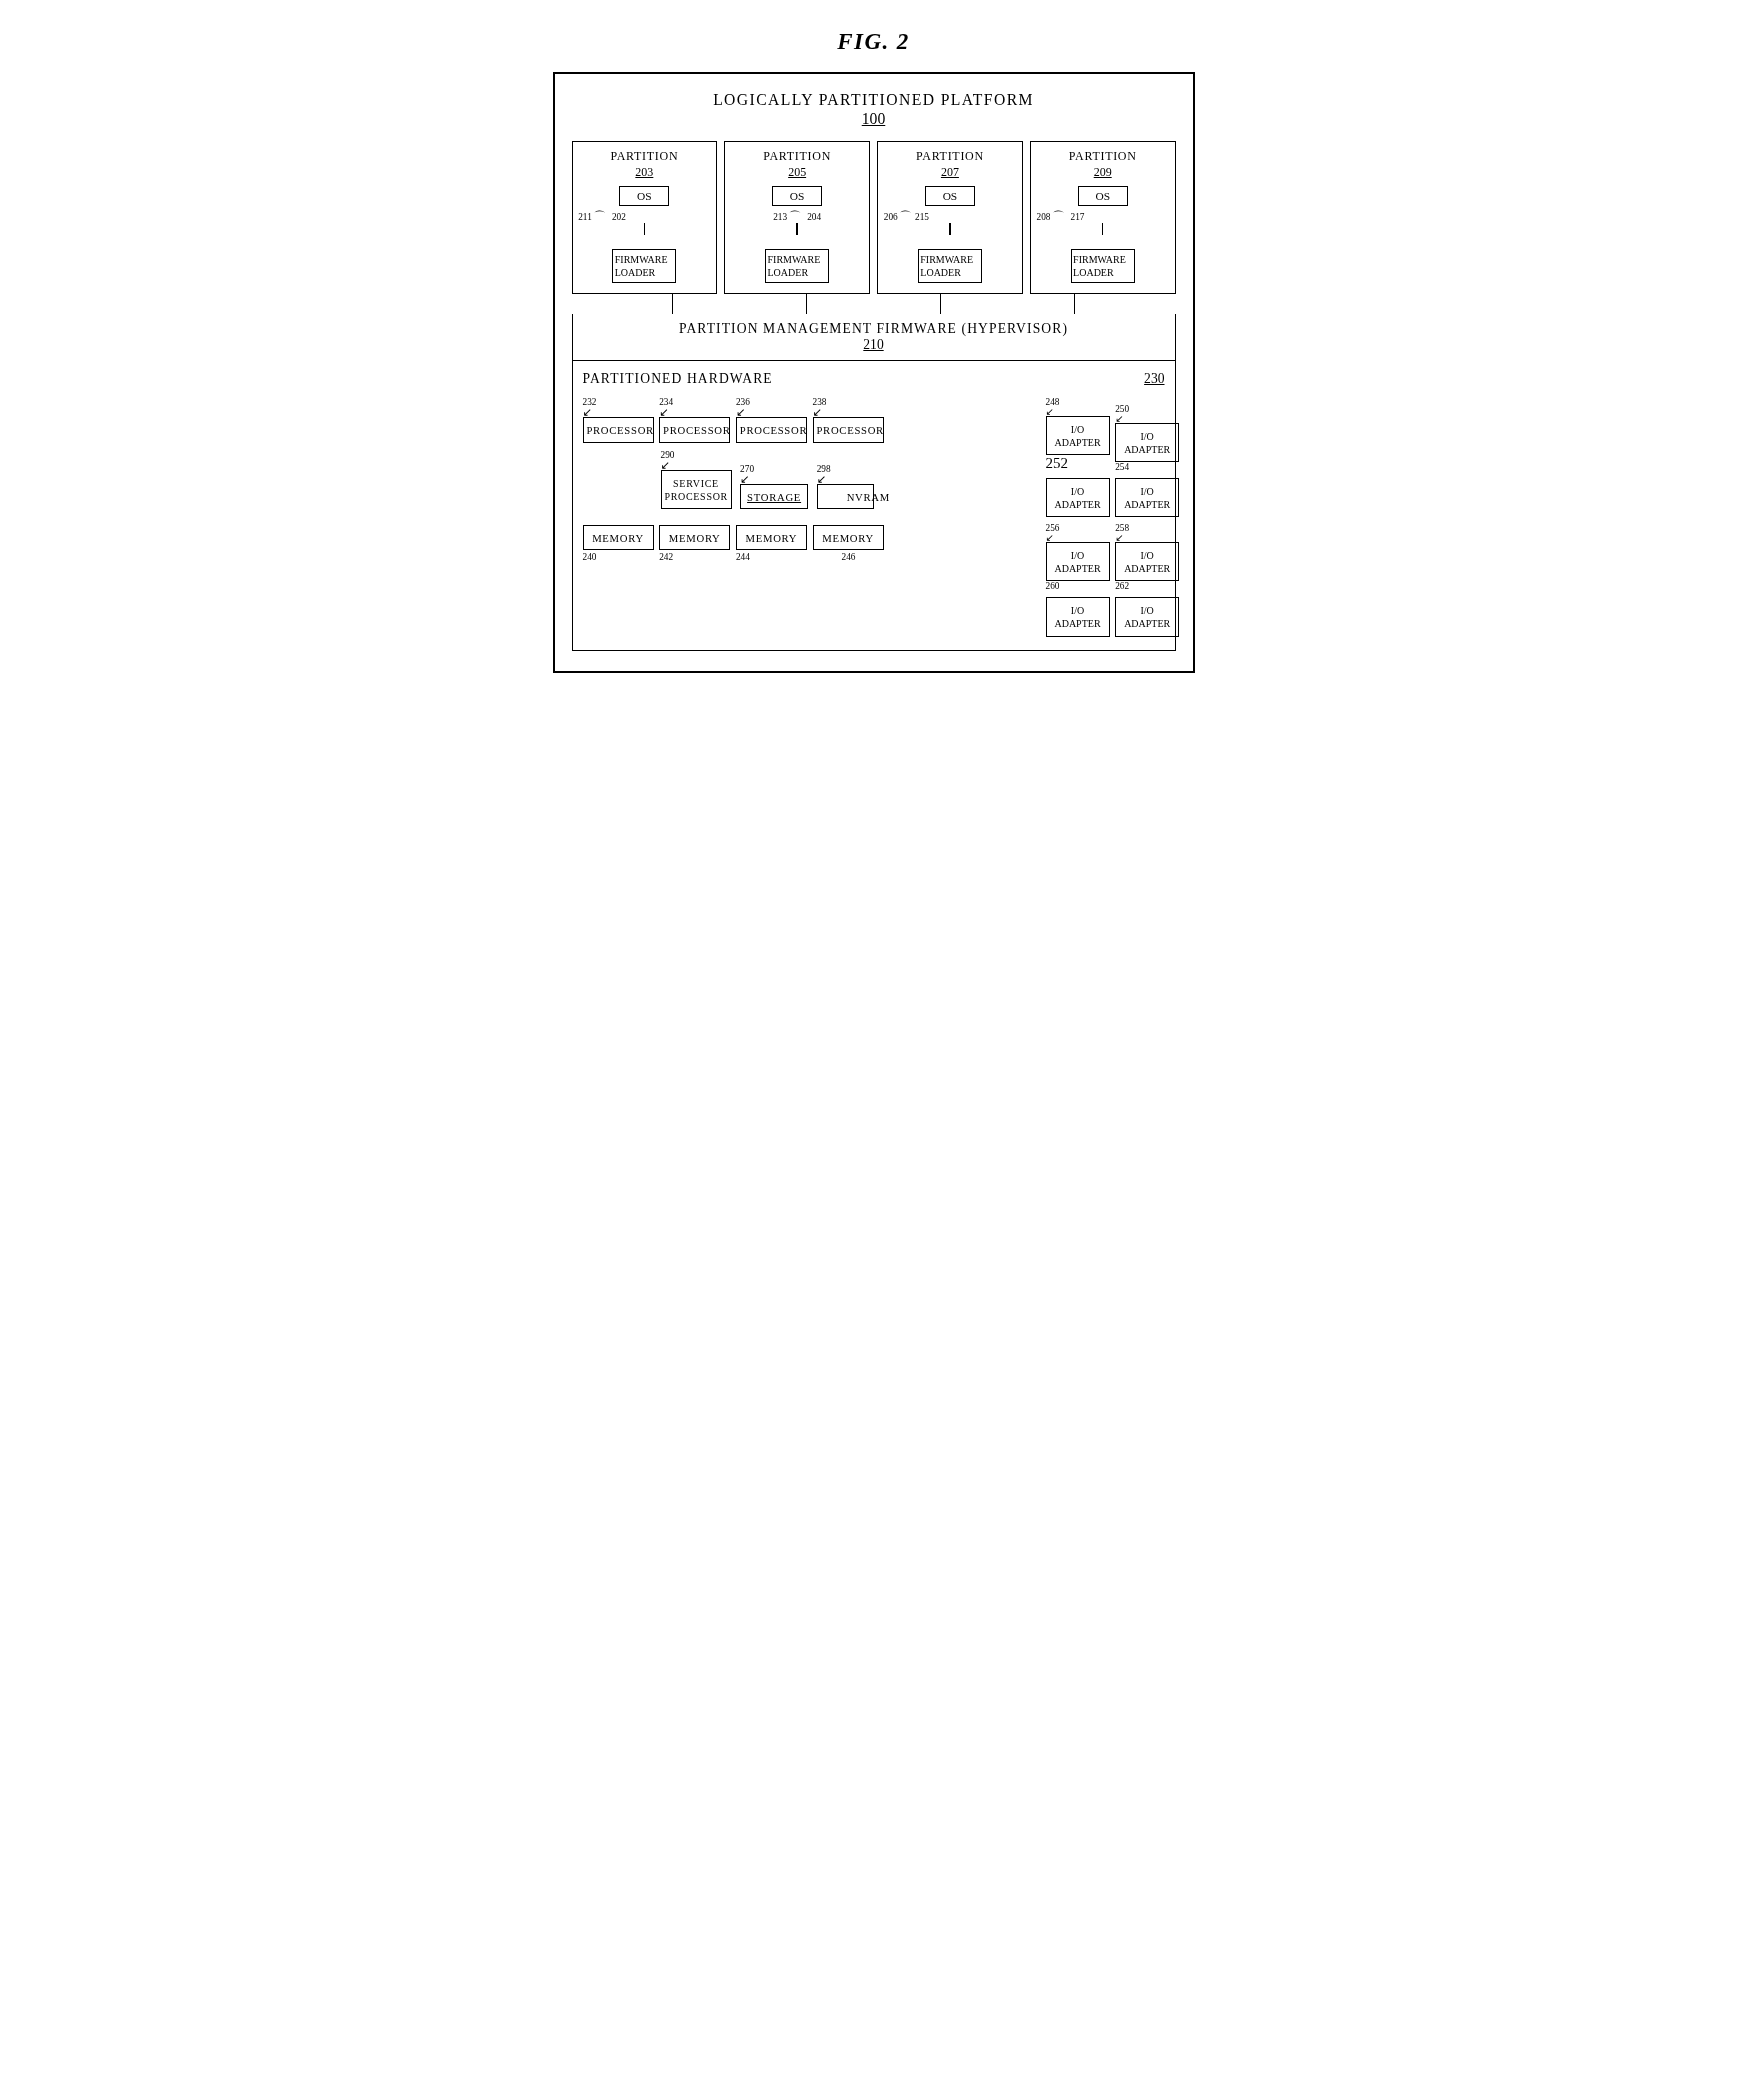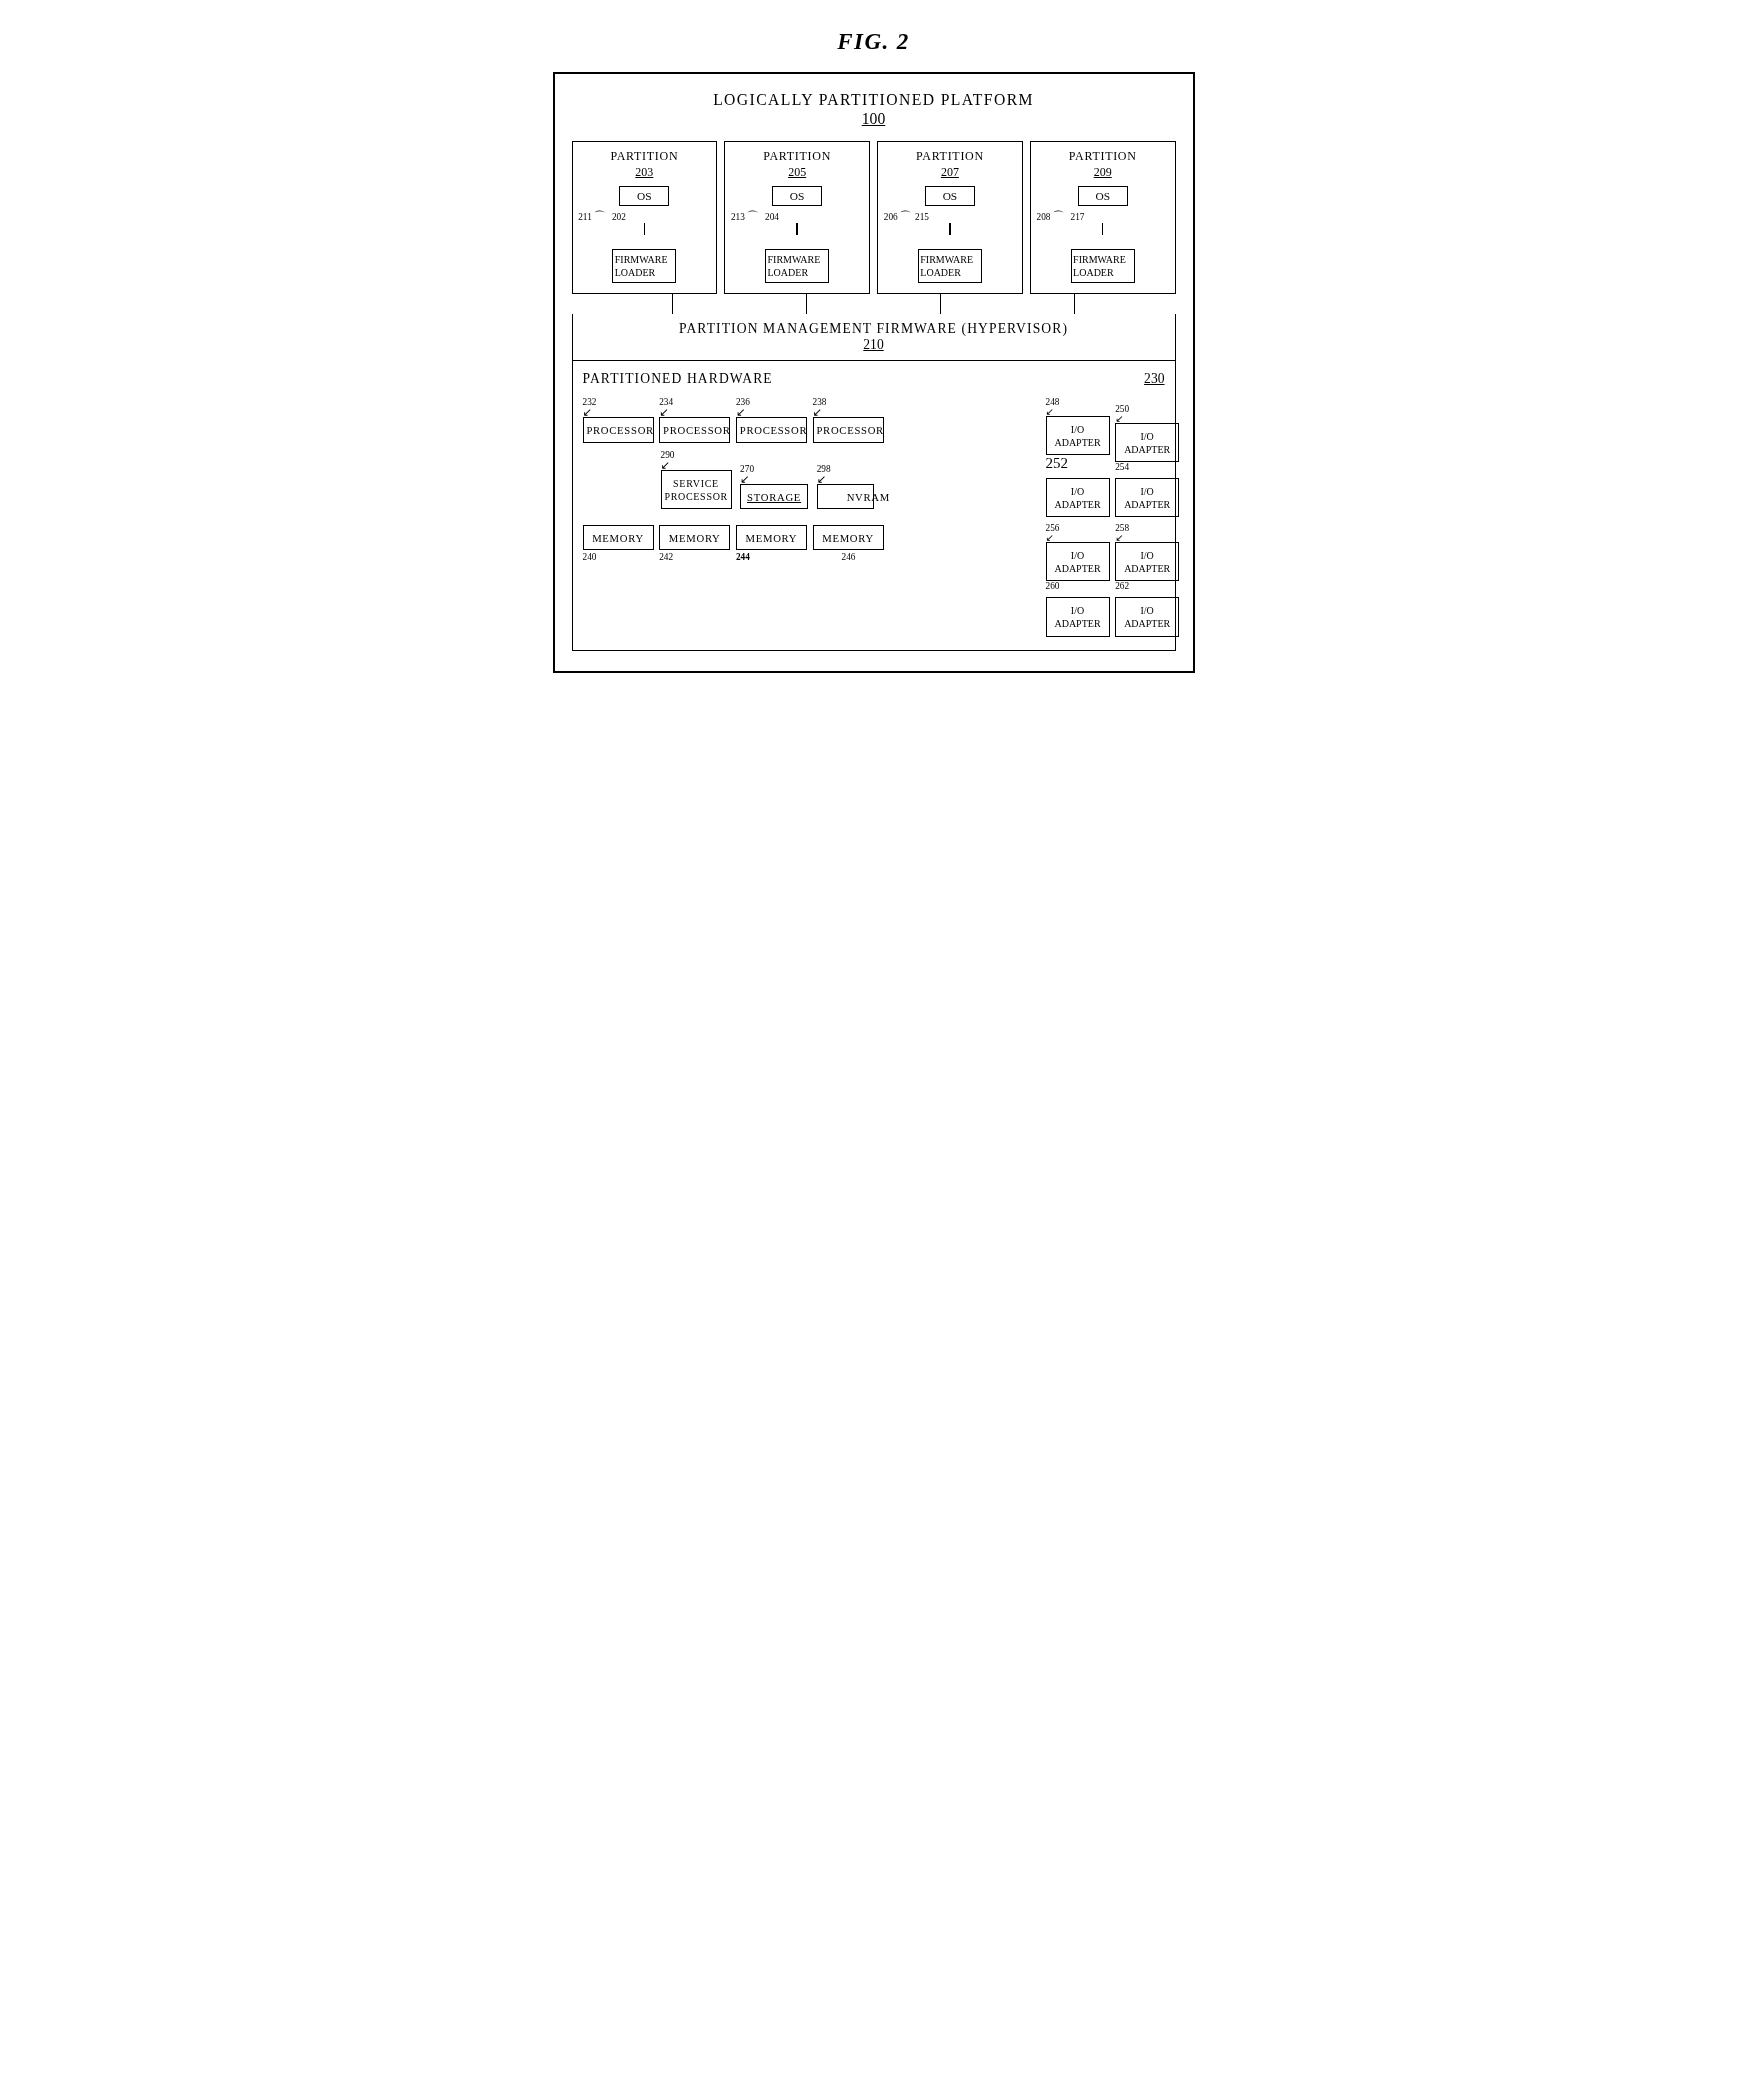--- a/index.html
+++ b/index.html
@@ -226,21 +226,21 @@
         <div class="vert-connector" style="height:11.4px;"></div>
         <div class="firmware-box">FIRMWARE<br>LOADER</div>
       </div>
     </div>
 
     <div class="partition-box">
       <div class="partition-label">PARTITION</div>
       <div class="partition-number">205</div>
       <div class="os-fw-wrapper">
         <div class="os-box">OS</div>
-        <div style="display:flex;align-items:flex-start;width:100%;justify-content:flex-start;margin-top:1.4px;margin-bottom:1.4px;">
+        <div style="display:flex;align-items:flex-start;width:100%;justify-content:center;margin-top:1.4px;margin-bottom:1.4px;">
           <span style="font-size:9.3px;margin-right:1.4px;">213</span>
           <span style="font-size:13px;line-height:0.8;">⌒</span>
           <span style="font-size:9.3px;margin-left:5.7px;">204</span>
         </div>
         <div class="vert-connector" style="height:11.4px;"></div>
         <div class="firmware-box">FIRMWARE<br>LOADER</div>
       </div>
     </div>
 
     <div class="partition-box">
@@ -341,21 +341,21 @@
           <div class="processor-block">
             <div class="hw-box memory-box">MEMORY</div>
             <div style="font-size:9.3px;align-self:flex-start;margin-top:1.4px;">240</div>
           </div>
           <div class="processor-block">
             <div class="hw-box memory-box">MEMORY</div>
             <div style="font-size:9.3px;align-self:flex-start;margin-top:1.4px;">242</div>
           </div>
           <div class="processor-block">
             <div class="hw-box memory-box">MEMORY</div>
-            <div style="font-size:9.3px;align-self:flex-start;margin-top:1.4px;font-weight:bold;">244</div>
+            <div style="font-size:9.3px;align-self:flex-start;margin-top:1.4px;">244</div>
           </div>
           <div class="processor-block">
             <div class="hw-box memory-box">MEMORY</div>
             <div style="font-size:9.3px;align-self:flex-start;margin-top:1.4px;margin-left:29px;">246</div>
           </div>
         </div>
 
       </div>
 
       <div class="hw-right">

